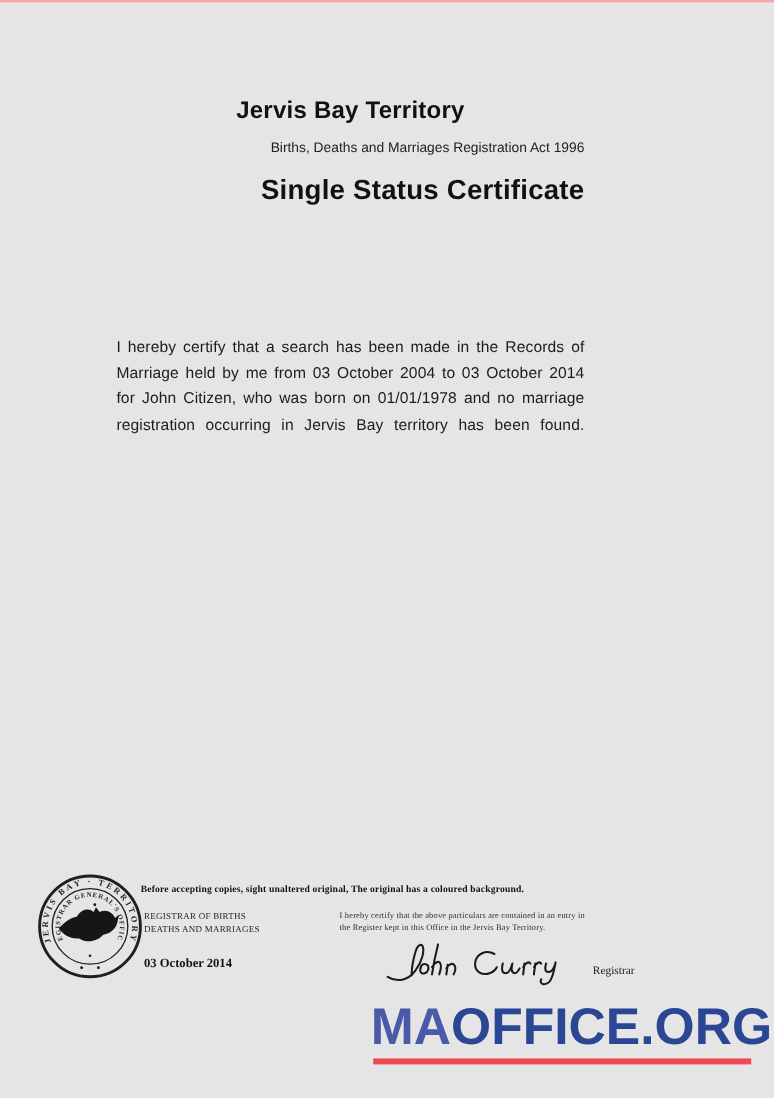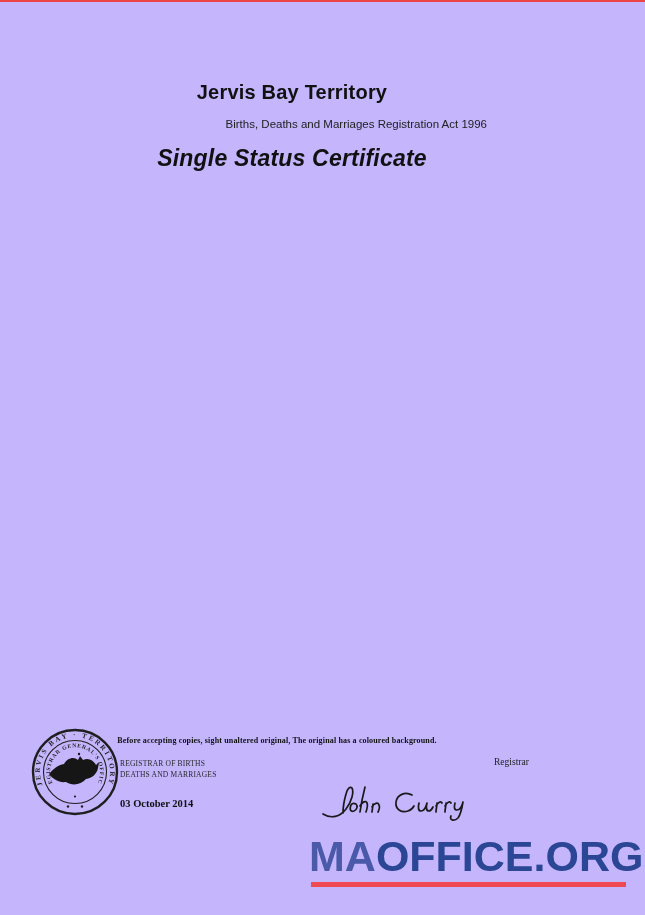--- a/index.html
+++ b/index.html
@@ -1,40 +1,39 @@
 <!DOCTYPE html>
 <html><head>
 <meta charset="utf-8">
 <style>
   * { margin:0; padding:0; box-sizing:border-box; }
   html,body { background:#ffffff; }
   .page {
     position:relative;
     width:645px; height:915px;
-    background:#c4b5fd;
-    border-top:2px solid #ef4444;
+    background:#e5e5e5;
+    border-top:2px solid #fca5a5;
     overflow:hidden;
     font-family:"Liberation Sans", sans-serif;
     color:#1a1a1a;
   }
   
   .title-territory {
     position:absolute; top:79px; left:97px; width:390px;
     text-align:center; font-size:20px; font-weight:bold; color:#111;
     letter-spacing:0.2px;
   }
   .act-line {
     position:absolute; top:116px; left:97px; width:390px;
     text-align:right; font-size:11.5px; color:#222;
   }
   .cert-title {
     position:absolute; top:143px; left:97px; width:390px;
-    text-align:center; font-size:23px; font-weight:bold; color:#111;
+    text-align:right; font-size:23px; font-weight:bold; color:#111;
     letter-spacing:0.2px;
-    font-style:italic;
   }
   
   .body-text {
     position:absolute; top:276px; left:97px; width:390px;
     font-size:13px; line-height:21.5px; color:#1c1c1c;
     text-align:justify; text-align-last:justify;
     word-spacing:1.5px; letter-spacing:0.1px;
   }
   
   .footer { position:absolute; left:0; top:0; width:645px; height:915px; font-family:"Liberation Serif", serif; }
@@ -51,21 +50,21 @@
   .issue-date {
     position:absolute; top:796px; left:120px;
     font-size:10.5px; font-weight:bold; color:#111;
   }
   .certify {
     position:absolute; top:757px; left:283px; width:215px;
     font-size:7px; line-height:9.5px; color:#2a2a2a; letter-spacing:0.15px;
   }
   .signature { position:absolute; left:320px; top:781px; width:150px; height:40px; }
   .registrar {
-    position:absolute; left:494px; top:755px;
+    position:absolute; left:494px; top:803px;
     font-size:9.5px; color:#222;
   }
   
   .brand {
     position:absolute; left:309px; top:833px;
     font-size:43px; line-height:43px; font-weight:bold;
     letter-spacing:0px; white-space:nowrap;
   }
   .brand-underline {
     position:absolute; left:311px; top:880px; width:315px; height:5px;
@@ -73,20 +72,21 @@
 </style>
 </head>
 <body>
 
 <div class="page">
 
   <div class="title-territory">Jervis Bay Territory</div>
   <div class="act-line">Births, Deaths and Marriages Registration Act 1996</div>
   <div class="cert-title">Single Status Certificate</div>
 
+  <div class="body-text">I hereby certify that a search has been made in the Records of Marriage held by me from 03 October 2004 to 03 October 2014 for John Citizen, who was born on 01/01/1978 and no marriage registration occurring in Jervis Bay territory has been found.</div>
 
   <div class="footer">
 
     <svg class="seal" viewBox="0 0 90 90">
       <circle cx="45" cy="45" r="42" fill="none" stroke="#1f1f1f" stroke-width="2.4"></circle>
       <circle cx="45" cy="45" r="31.5" fill="none" stroke="#1f1f1f" stroke-width="1.1"></circle>
       <defs>
         <path id="outerArc" d="M 14.7,62.5 A 35,35 0 1 1 75.3,62.5"></path>
         <path id="innerArc" d="M 23.2,57.5 A 25,25 0 1 1 66.8,57.5"></path>
       </defs>
@@ -106,20 +106,21 @@
 
     <div class="notice">Before accepting copies, sight unaltered original, The original has a coloured background.</div>
 
     <div class="registry">
       <div>REGISTRAR OF BIRTHS</div>
       <div>DEATHS AND MARRIAGES</div>
     </div>
 
     <div class="issue-date">03 October 2014</div>
 
+    <div class="certify">I hereby certify that the above particulars are contained in an entry in the Register kept in this Office in the Jervis Bay Territory.</div>
 
     <svg class="signature" viewBox="0 0 150 40" fill="none" stroke="#1a1a1a" stroke-width="1.7" stroke-linecap="round" stroke-linejoin="round">
 
       <path d="M3,31 C11,36 20,34 26,26 C32,18 34,9 32,5 C30,3 27,6 26,11 C24,18 23,25 23,30"></path>
 
       <path d="M31,22 C29,27 31,29 34,28 C37,27 38,23 36,21 C34,20 32,20.5 31,22"></path>
 
       <path d="M45,4 C43,12 41,22 40,29 M40,23 C42,19 46,17 47,20 C48,22 47,26 46,29"></path>
 
       <path d="M53,21 C53,24 52,27 52,29 M52,24 C54,20 58,19 59,22 C60,24 59,27 58,29"></path>

